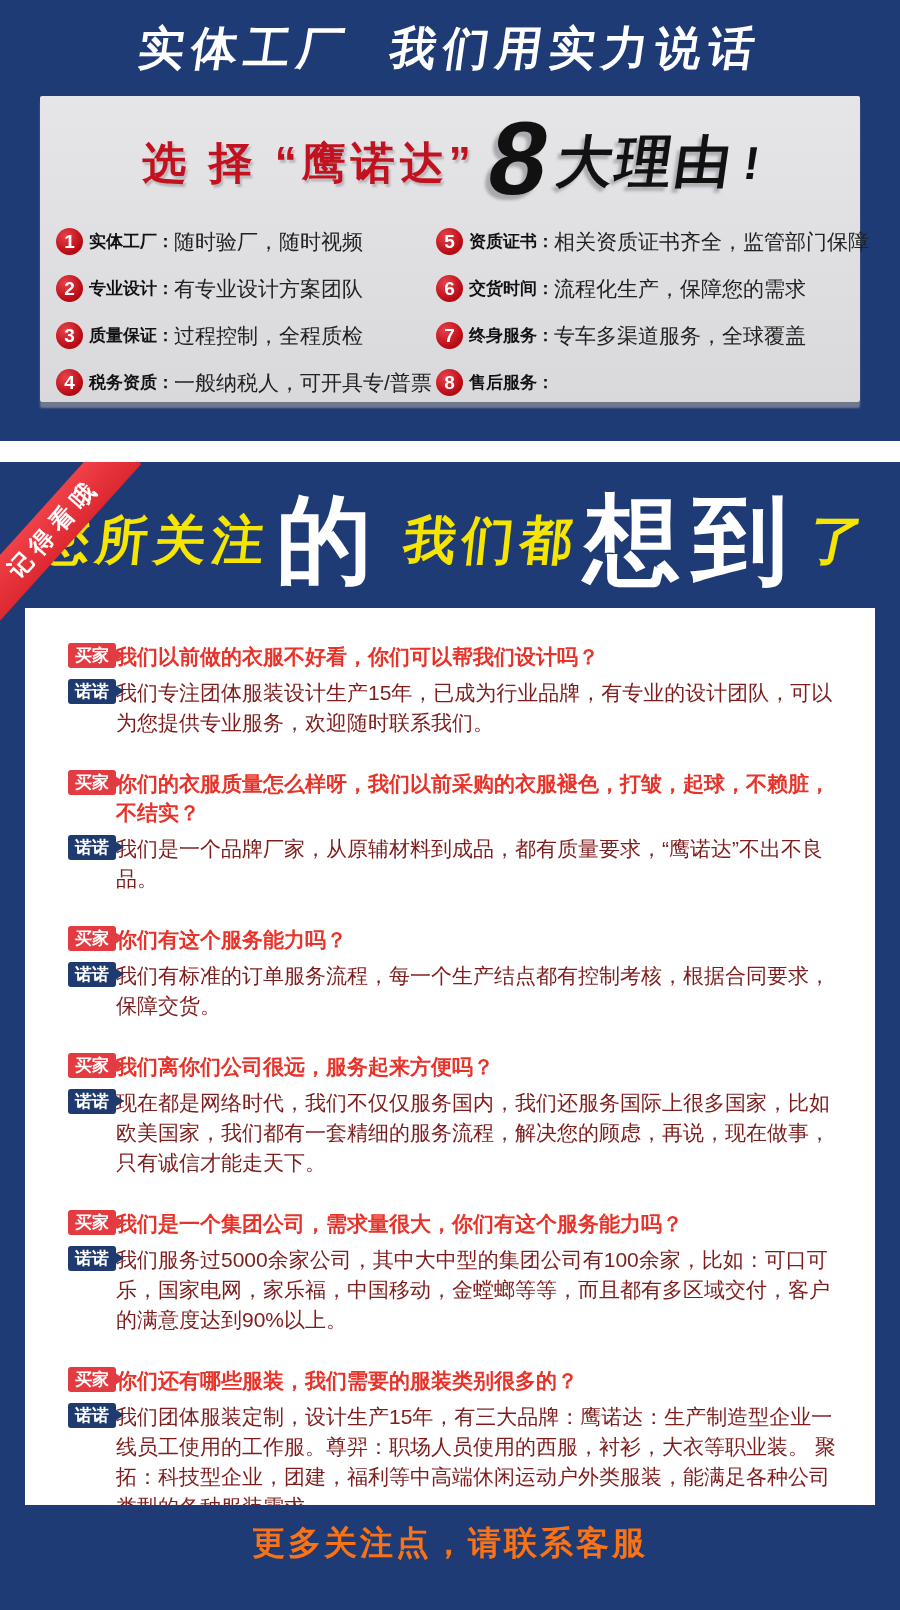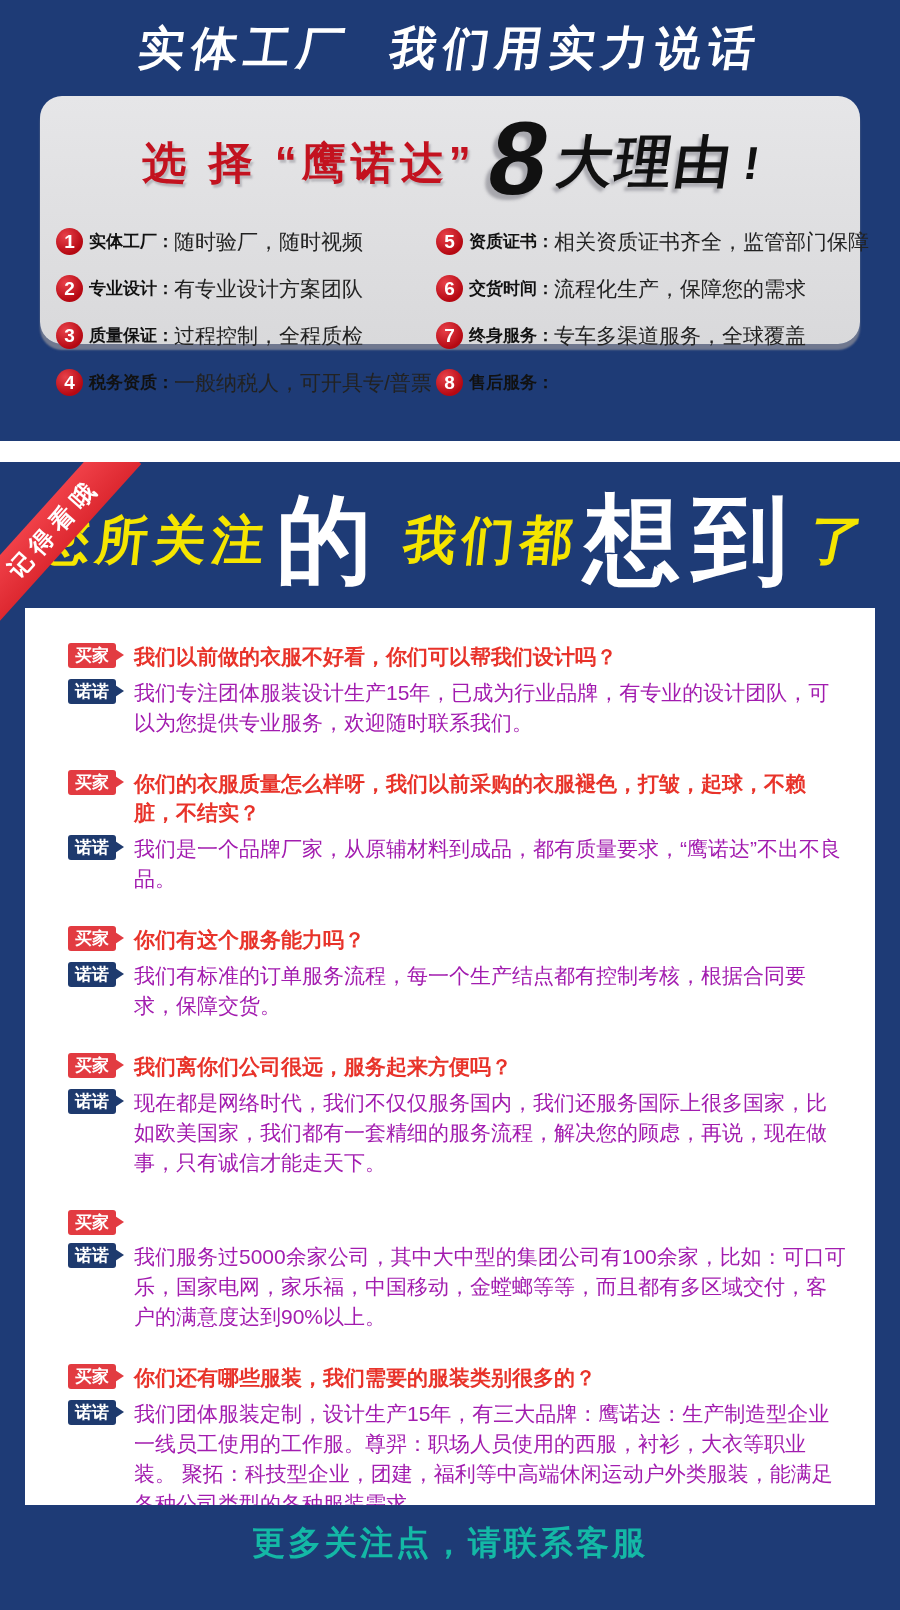--- a/index.html
+++ b/index.html
@@ -28,22 +28,22 @@
     font-size: 46px;
     font-weight: bold;
     letter-spacing: 7px;
     transform: skewX(-8deg);
     white-space: pre;
   }
 
   
   .reasons-card {
     margin: 16px 40px 0 40px;
-    height: 248px;
-    border-radius: 22px;
+    height: 306px;
+    border-radius: 2px;
     background: linear-gradient(#e6e6e8, #d9d9db);
     box-shadow: 0 6px 2px rgba(140,142,152,0.75);
     padding: 16px 14px 0 16px;
   }
   .card-title {
     display: flex;
     justify-content: center;
     align-items: center;
     height: 102px;
     margin-bottom: 4px;
@@ -182,21 +182,20 @@
     position: relative;
     flex: 0 0 auto;
     width: 48px;
     height: 25px;
     line-height: 25px;
     text-align: center;
     color: #ffffff;
     font-size: 17px;
     font-weight: bold;
     border-radius: 3px;
-    margin-right: 18px;
     margin-top: 1px;
   }
   .tag::after {
     content: "";
     position: absolute;
     right: -8px;
     top: 6px;
     border-top: 6px solid transparent;
     border-bottom: 6px solid transparent;
     border-left: 9px solid;
@@ -205,32 +204,32 @@
   .tag-buyer::after { border-left-color: #e23b41; }
   .tag-seller { background: #1e3a6e; }
   .tag-seller::after { border-left-color: #1e3a6e; }
   .q-text {
     color: #e8332a;
     font-size: 21px;
     font-weight: bold;
     line-height: 29px;
   }
   .a-text {
-    color: #a21caf;
+    color: #7f1d1d;
     font-size: 21px;
     line-height: 30px;
   }
 
   
   .footer-note {
     height: 77px;
     display: flex;
     justify-content: center;
     align-items: center;
-    color: #14b8a6;
+    color: #f97316;
     font-size: 33px;
     font-weight: bold;
     letter-spacing: 3px;
     font-family: Liberation Serif, serif;
   }
 </style>
 </head>
 <body>
 
 <div class="page">
@@ -347,20 +346,21 @@
         </div>
         <div class="qa-row">
           <span class="tag tag-seller">诺诺</span>
           <p class="a-text">现在都是网络时代，我们不仅仅服务国内，我们还服务国际上很多国家，比如欧美国家，我们都有一套精细的服务流程，解决您的顾虑，再说，现在做事，只有诚信才能走天下。</p>
         </div>
       </div>
 
       <div class="qa-block">
         <div class="qa-row">
           <span class="tag tag-buyer">买家</span>
+          <p class="q-text">我们是一个集团公司，需求量很大，你们有这个服务能力吗？</p>
         </div>
         <div class="qa-row">
           <span class="tag tag-seller">诺诺</span>
           <p class="a-text">我们服务过5000余家公司，其中大中型的集团公司有100余家，比如：可口可乐，国家电网，家乐福，中国移动，金螳螂等等，而且都有多区域交付，客户的满意度达到90%以上。</p>
         </div>
       </div>
 
       <div class="qa-block">
         <div class="qa-row">
           <span class="tag tag-buyer">买家</span>

